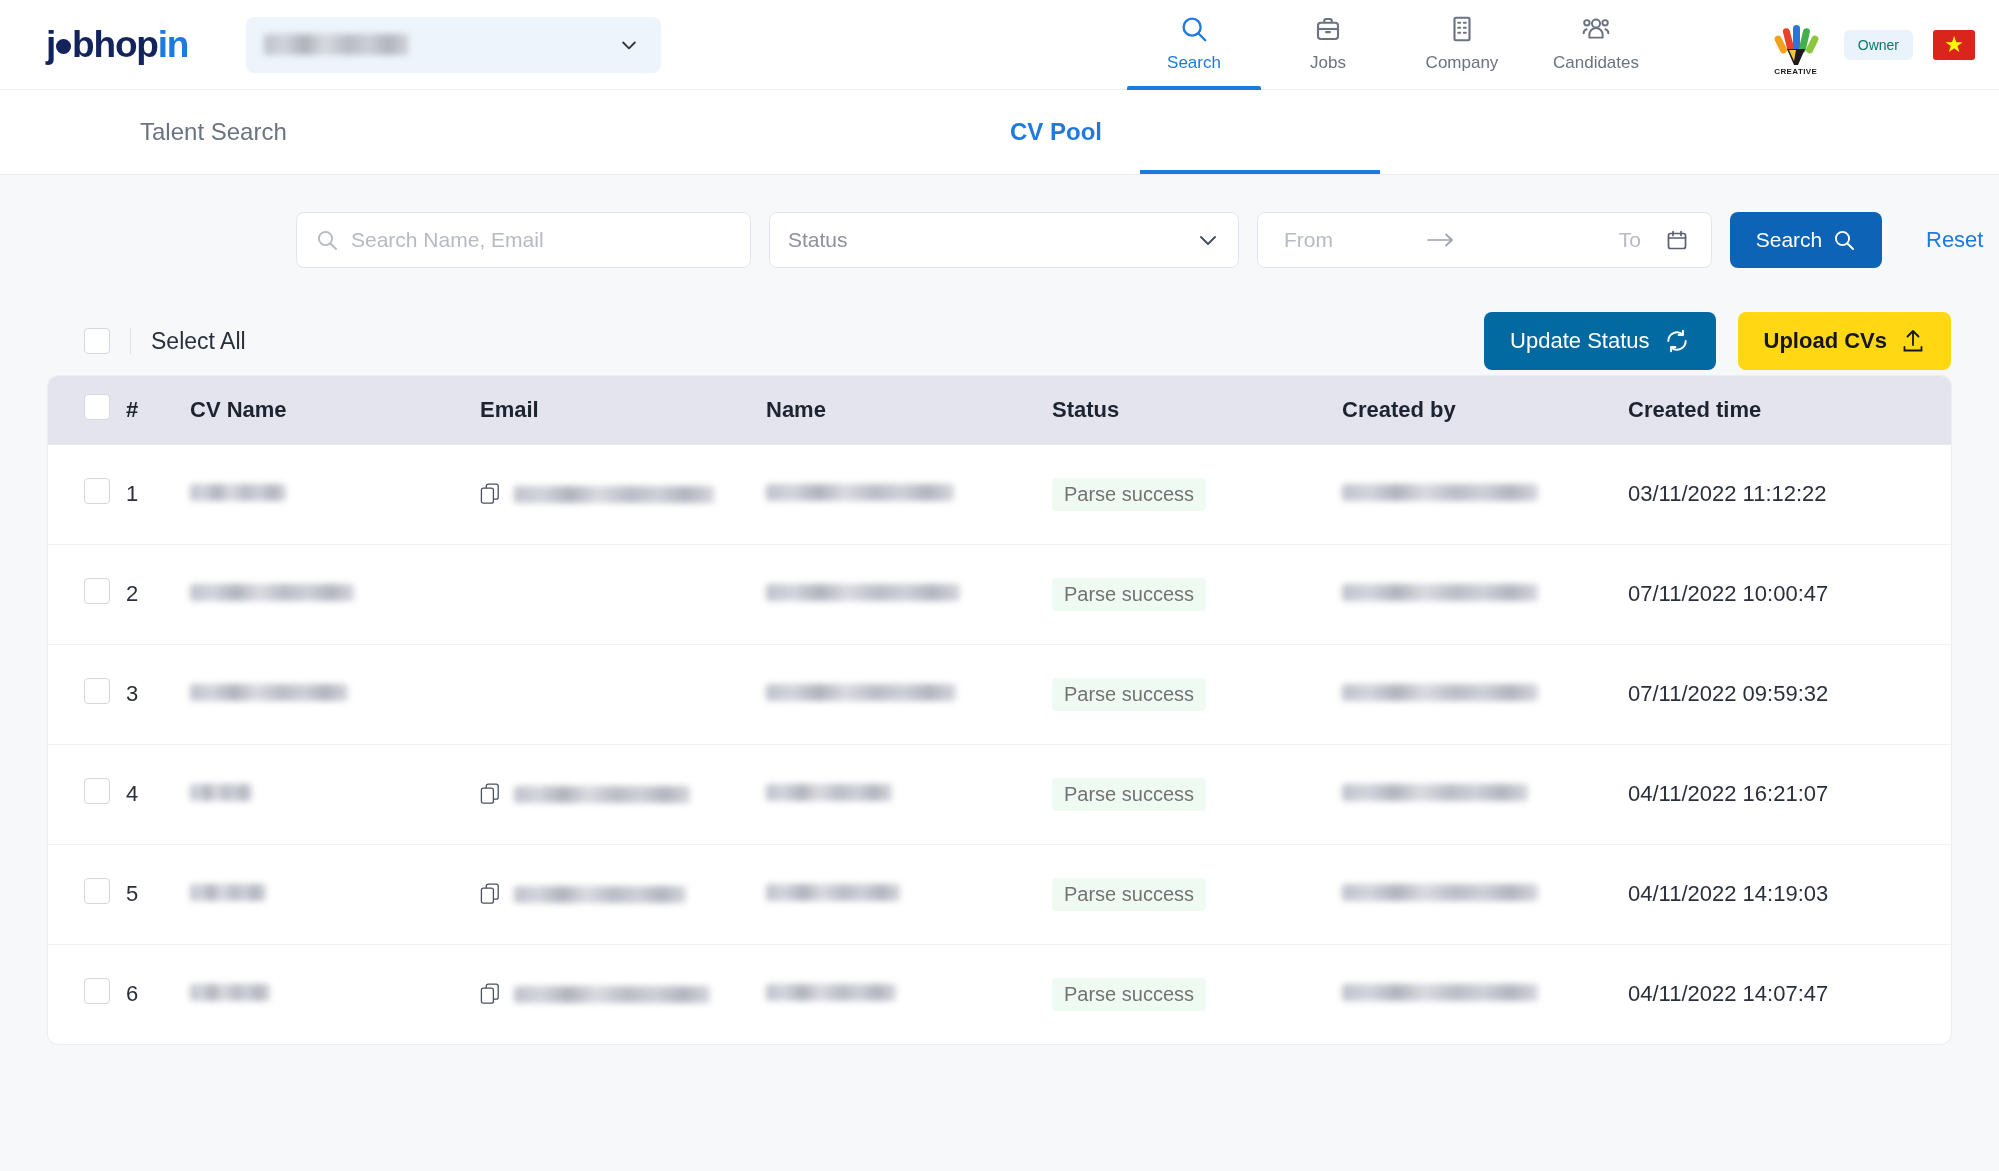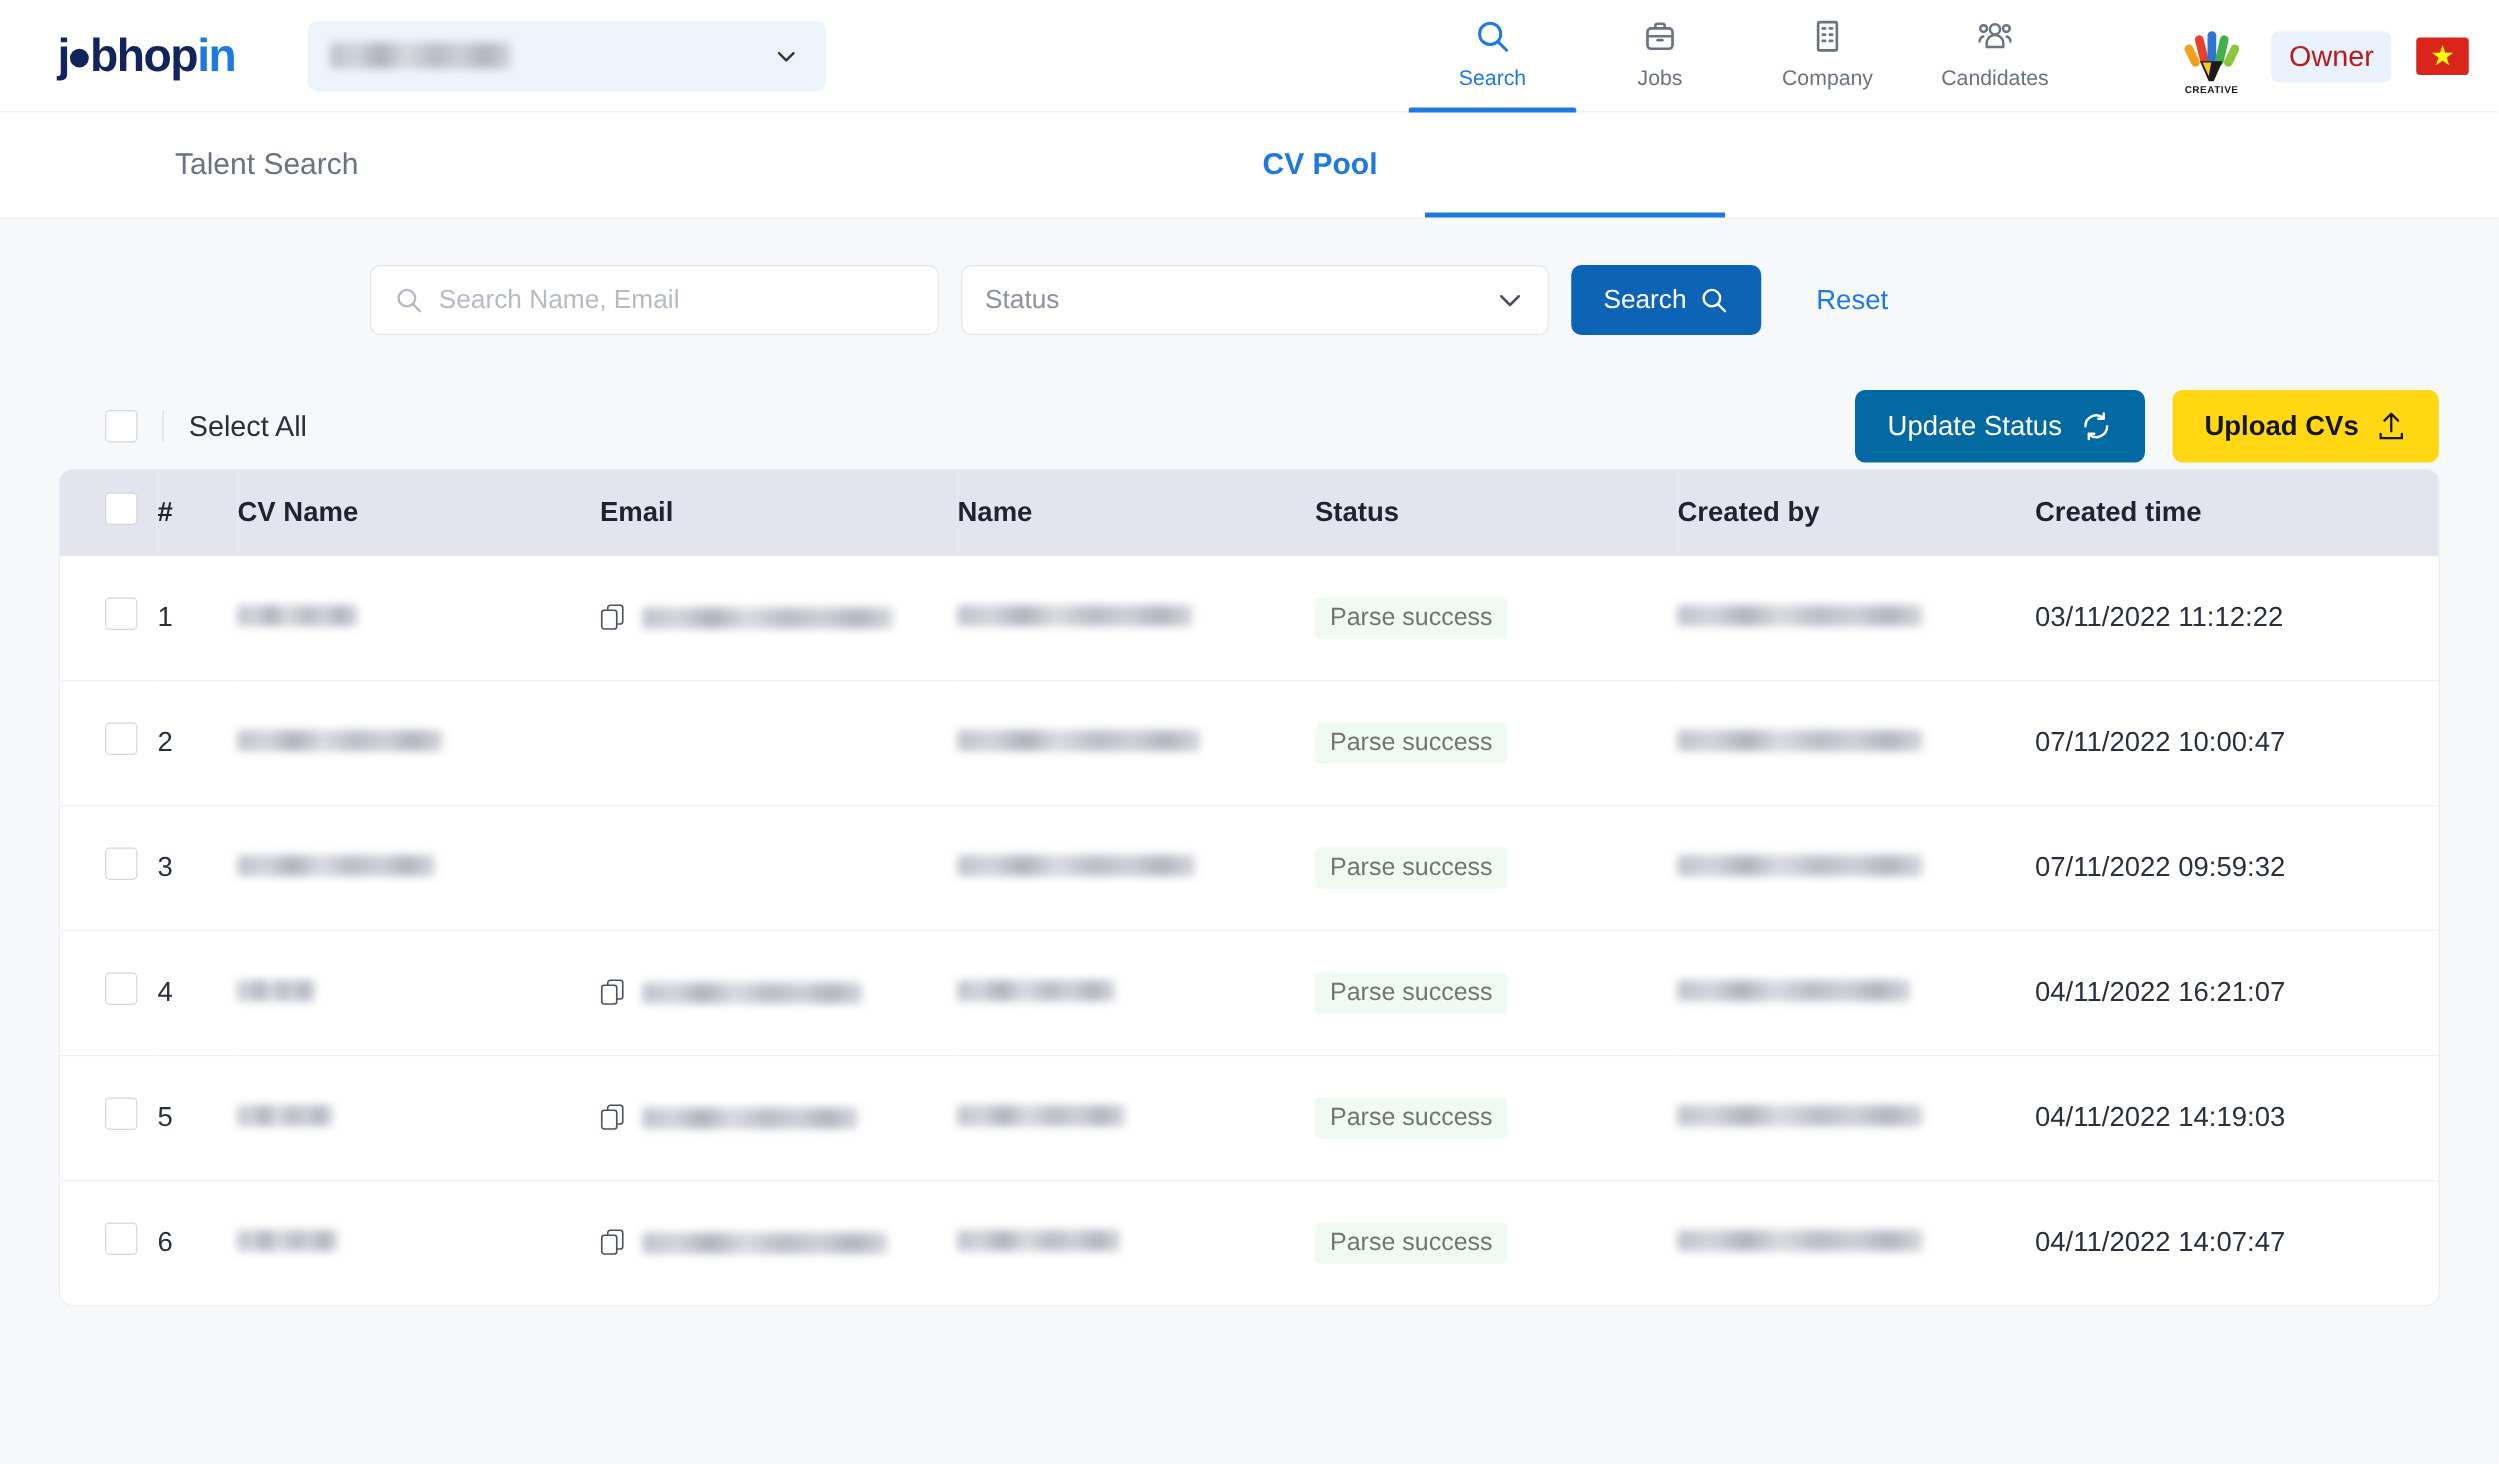--- a/index.html
+++ b/index.html
@@ -113,22 +113,22 @@
   .creative-logo {
     width: 56px; height: 62px;
     display: flex; flex-direction: column; align-items: center; justify-content: flex-end;
     position: relative;
   }
   .creative-word {
     font-size: 8px; font-weight: bold; letter-spacing: .4px; color: #1b1b1b;
   }
   .owner-badge {
     background: #eaf2fb;
-    color: #b91c1c;
-    font-size: 23px;
+    color: #0f766e;
+    font-size: 14px;
     border-radius: 6px;
     padding: 7px 14px;
   }
   .flag {
     width: 42px; height: 30px;
     background: #da251d;
     border-radius: 3px;
     display: flex; align-items: center; justify-content: center;
     color: #ffff00; font-size: 22px; line-height: 1;
   }
@@ -405,20 +405,33 @@
       <span>Search Name, Email</span>
     </div>
 
     <div class="field" id="status-field">
       <span>Status</span>
       <svg width="24" height="24" viewBox="0 0 24 24" fill="none" stroke="#4b5060" stroke-width="2">
         <path d="M5 9l7 7 7-7" stroke-linecap="round" stroke-linejoin="round"></path>
       </svg>
     </div>
 
+    <div class="field" id="date-field">
+      <span>From</span>
+      <svg width="34" height="20" viewBox="0 0 34 20" fill="none" stroke="#9ea2ac" stroke-width="1.7" style="margin-left:-70px">
+        <path d="M4 10h24M22 4.5l6 5.5-6 5.5" stroke-linecap="round" stroke-linejoin="round"></path>
+      </svg>
+      <div class="to-group">
+        <span>To</span>
+        <svg width="24" height="24" viewBox="0 0 24 24" fill="none" stroke="#5b6070" stroke-width="1.7">
+          <rect x="3.5" y="5.5" width="17" height="15" rx="2"></rect>
+          <path d="M3.5 10h17M8 3.5v4M16 3.5v4" stroke-linecap="round"></path>
+        </svg>
+      </div>
+    </div>
 
     <button class="btn-search">
       <span>Search</span>
       <svg width="24" height="24" viewBox="0 0 24 24" fill="none" stroke="#ffffff" stroke-width="1.9">
         <circle cx="10.5" cy="10.5" r="6.6"></circle>
           <path d="M15.5 15.5L21 21" stroke-linecap="round"></path>
       </svg>
     </button>
 
     <span class="link-reset">Reset</span>

